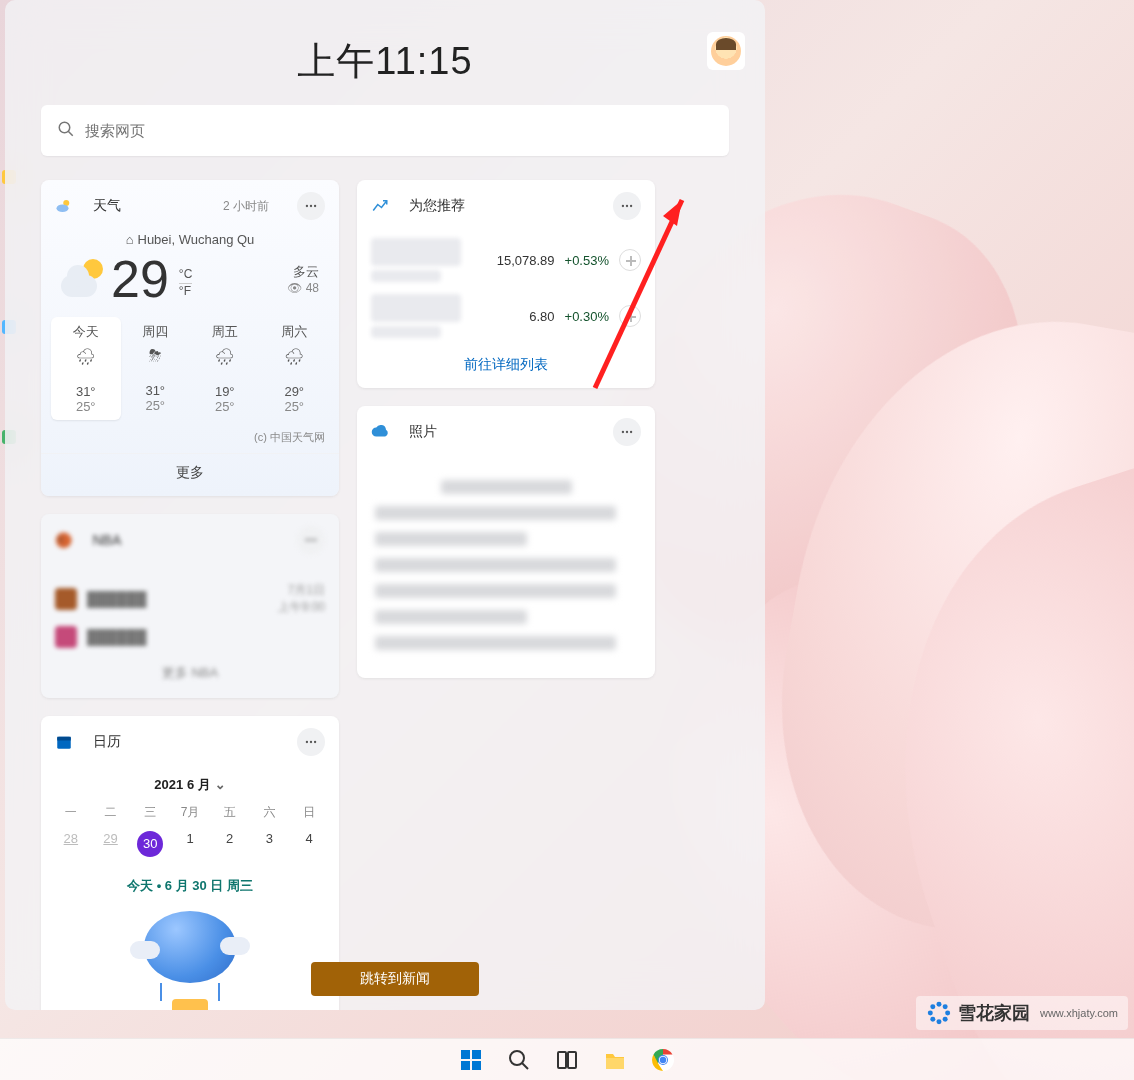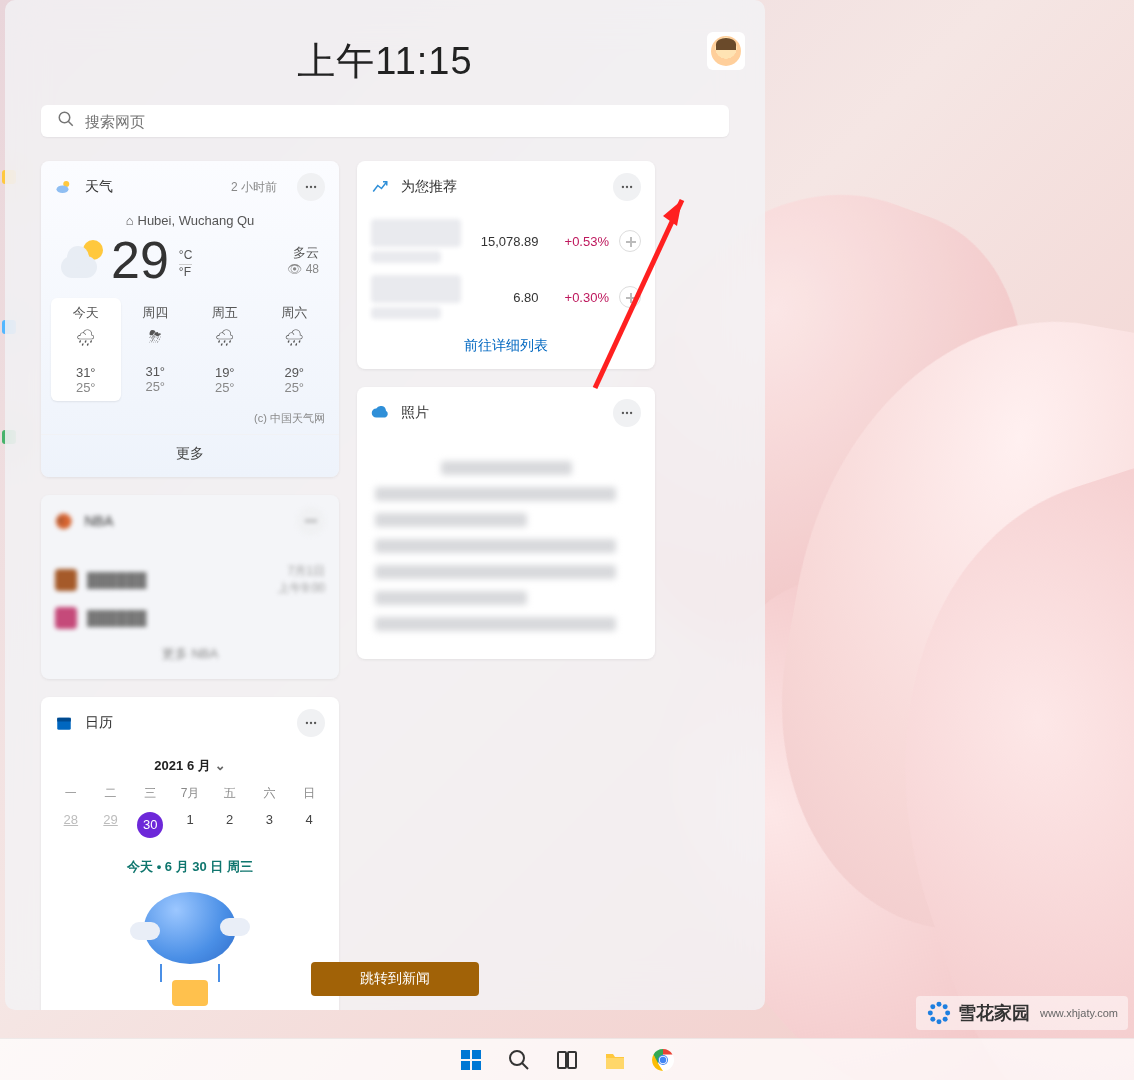--- a/index.html
+++ b/index.html
@@ -20,28 +20,28 @@
   .panel { position: absolute; left: 5px; top: 0; width: 760px; height: 1010px;
            background: rgba(242,243,246,0.78); backdrop-filter: blur(20px);
            border-radius: 10px; overflow: hidden; }
 
   .panel-head { text-align: center; padding-top: 36px; position: relative; }
   .clock { font-size: 38px; font-weight: 300; color: #222; letter-spacing: 1px; }
   .avatar { position: absolute; right: 20px; top: 32px; width: 38px; height: 38px; border-radius: 6px; background: #fff; display: flex; align-items: center; justify-content: center; font-size: 24px; cursor: pointer; }
   .avatar-inner { width:30px; height:30px; border-radius:50%; background: radial-gradient(circle at 50% 40%, #ffe3b3 45%, #ffcf9b 46%); position:relative; }
   .avatar-inner::after { content:""; position:absolute; left:5px; top:2px; width:20px; height:12px; border-radius:50% 50% 0 0; background:#6a4a2a; }
 
-  .search { margin: 18px 36px 0; background: #fff; height: 32px; border-radius: 6px; display: flex; align-items: center; padding: 12px 16px; gap: 10px; color: #767676; box-shadow: 0 1px 2px rgba(0,0,0,0.06); }
+  .search { margin: 18px 36px 0; background: #fff; height: 51px; border-radius: 6px; display: flex; align-items: center; padding: 12px 16px; gap: 10px; color: #767676; box-shadow: 0 1px 2px rgba(0,0,0,0.06); }
   .search svg { width: 18px; height: 18px; fill: none; stroke: #767676; stroke-width: 2; }
   .search input { border: none; outline: none; flex: 1; font-size: 15px; background: transparent; color:#333; }
 
   .cols { display: flex; gap: 18px; padding: 24px 36px 0; }
   .col { width: 298px; display: flex; flex-direction: column; gap: 18px; }
   .card { background: #fff; border-radius: 8px; box-shadow: 0 1px 3px rgba(0,0,0,0.07); position: relative; }
-  .card-head { display: flex; align-items: center; padding: 12px 14px; font-size: 14px; color: #333; gap: 12px; justify-content: space-between; }
+  .card-head { display: flex; align-items: center; padding: 12px 14px; font-size: 14px; color: #333; gap: 20px; justify-content: space-between; }
   .card-head .title { font-weight: 500; }
   .card-head .meta { margin-left: auto; font-size: 12px; color: #888; }
   .more-btn { width: 28px; height: 28px; border-radius: 50%; background: #f0f1f3; display: flex; align-items: center; justify-content: center; margin-left: 8px; cursor: pointer; }
   .more-btn svg { width: 14px; height: 14px; fill: #555; }
 
   
   .w-card { background: linear-gradient(180deg, #fbfcff, #eef3fb); }
   .w-loc { text-align: center; font-size: 13px; color: #555; }
   .w-loc::before { content: "⌂"; margin-right: 4px; }
   .w-main { display: flex; align-items: center; justify-content: space-between; padding: 6px 20px 8px; }
@@ -63,21 +63,21 @@
   .w-day .hi { margin-top:18px; }
   .w-day .lo { color:#888; }
   .w-foot { font-size:11px; color:#888; text-align:right; padding:0 14px 8px; }
   .w-more { text-align:center; font-size:14px; color:#444; padding:10px 0 14px; border-top:1px solid #f1f2f5; cursor:pointer; }
 
   
   .fin-row { display:flex; align-items:center; padding:6px 14px; font-size:13px; }
   .fin-name { width:90px; height:28px; background:#e9eaee; border-radius:4px; filter: blur(2px); }
   .fin-name.small { height:12px; margin-top:4px; width:70px; }
   .fin-val { margin-left:auto; font-weight:500; color:#333; }
-  .fin-chg { color:#be185d; margin-left:26px; }
+  .fin-chg { color:#14532d; margin-left:10px; }
   .fin-add { width:22px; height:22px; border-radius:50%; border:1px solid #ddd; margin-left:10px; position:relative; cursor:pointer; }
   .fin-add::before, .fin-add::after { content:""; position:absolute; background:#bbb; }
   .fin-add::before { left:6px; top:10px; width:10px; height:2px; }
   .fin-add::after { left:10px; top:6px; width:2px; height:10px; }
   .fin-link { text-align:center; padding:12px 0 14px; color:#0067c0; font-size:14px; cursor:pointer; }
 
   
   .ph-body { padding:10px 18px 16px; filter: blur(3px); color:#7c7c7c; font-size:14px; line-height:1.7; }
   .ph-line { height:14px; background:#d8d9dc; border-radius:3px; margin:12px 0; }
   .ph-line.short { width:50%; margin-left:auto; margin-right:auto; }

